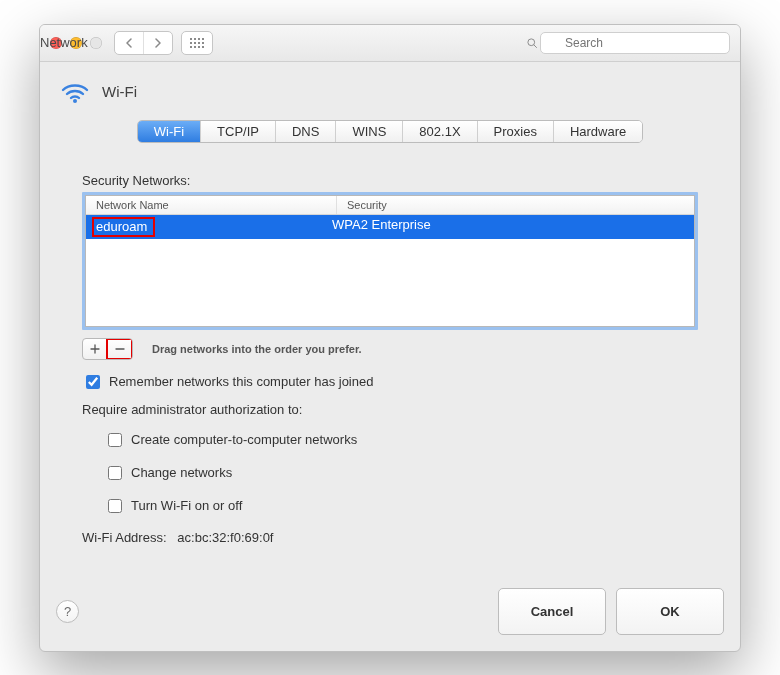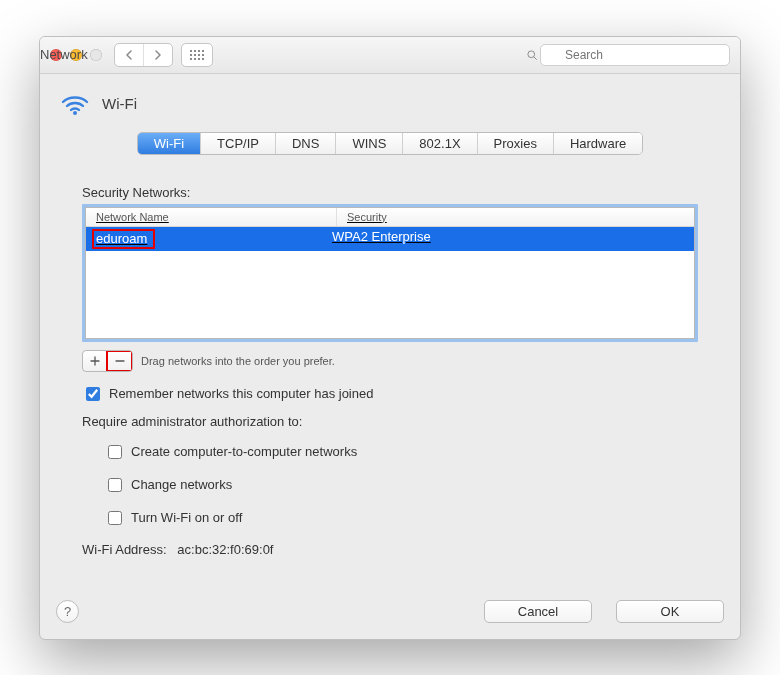--- a/index.html
+++ b/index.html
@@ -156,21 +156,20 @@
     padding: 0;
     background: #fff;
     margin-top: 2px;
   }
   .listbox {
     border: 1px solid #b8b8b8;
     height: 130px;
     display: flex;
     flex-direction: column;
     overflow: hidden;
-    text-decoration: underline;
   }
   .list-header {
     display: flex;
     background: linear-gradient(#ffffff, #f2f2f2);
     border-bottom: 1px solid #d6d6d6;
     font-size: 11px;
     color: #555;
   }
   .col-name { flex: 0 0 230px; padding: 3px 10px; }
   .col-sec  { flex: 1; padding: 3px 10px; border-left: 1px solid #e0e0e0; }
@@ -187,22 +186,23 @@
     border: 2px solid #e40000;
     padding: 0 6px 0 2px;
     margin-left: 0px;
     line-height: 16px;
   }
   .list-blank { flex:1; background:#fff; }
 
   .below-list {
     display: flex;
     align-items: center;
-    gap: 8px;
+    gap: 19px;
     margin-top: 8px;
+    font-weight: bold;
   }
   .pm-group {
     display: flex;
     border: 1px solid #b8b8b8;
     border-radius: 4px;
     overflow: hidden;
     background: linear-gradient(#ffffff,#f1f1f1);
     height: 20px;
   }
   .pm-btn {
@@ -247,23 +247,23 @@
   }
   .spacer { flex:1; }
   .btn {
     min-width: 78px;
     height: 21px;
     border:1px solid #bcbcbc;
     border-radius:5px;
     background: linear-gradient(#ffffff,#f3f3f3);
     font-size:13px;
     color:#333;
-    margin-left:24px;
-    padding: 0 14px;
-    display:flex; align-items:center; justify-content:center;
+    margin-left:10px;
+    padding: 12px 14px;
+    display:flex; align-items:center; justify-content:center;font-weight:bold;
   }
 </style>
 </head>
 <body>
 
 <div class="window">
 
   <div class="titlebar">
     <div class="traffic">
       <div class="dot red"></div>

